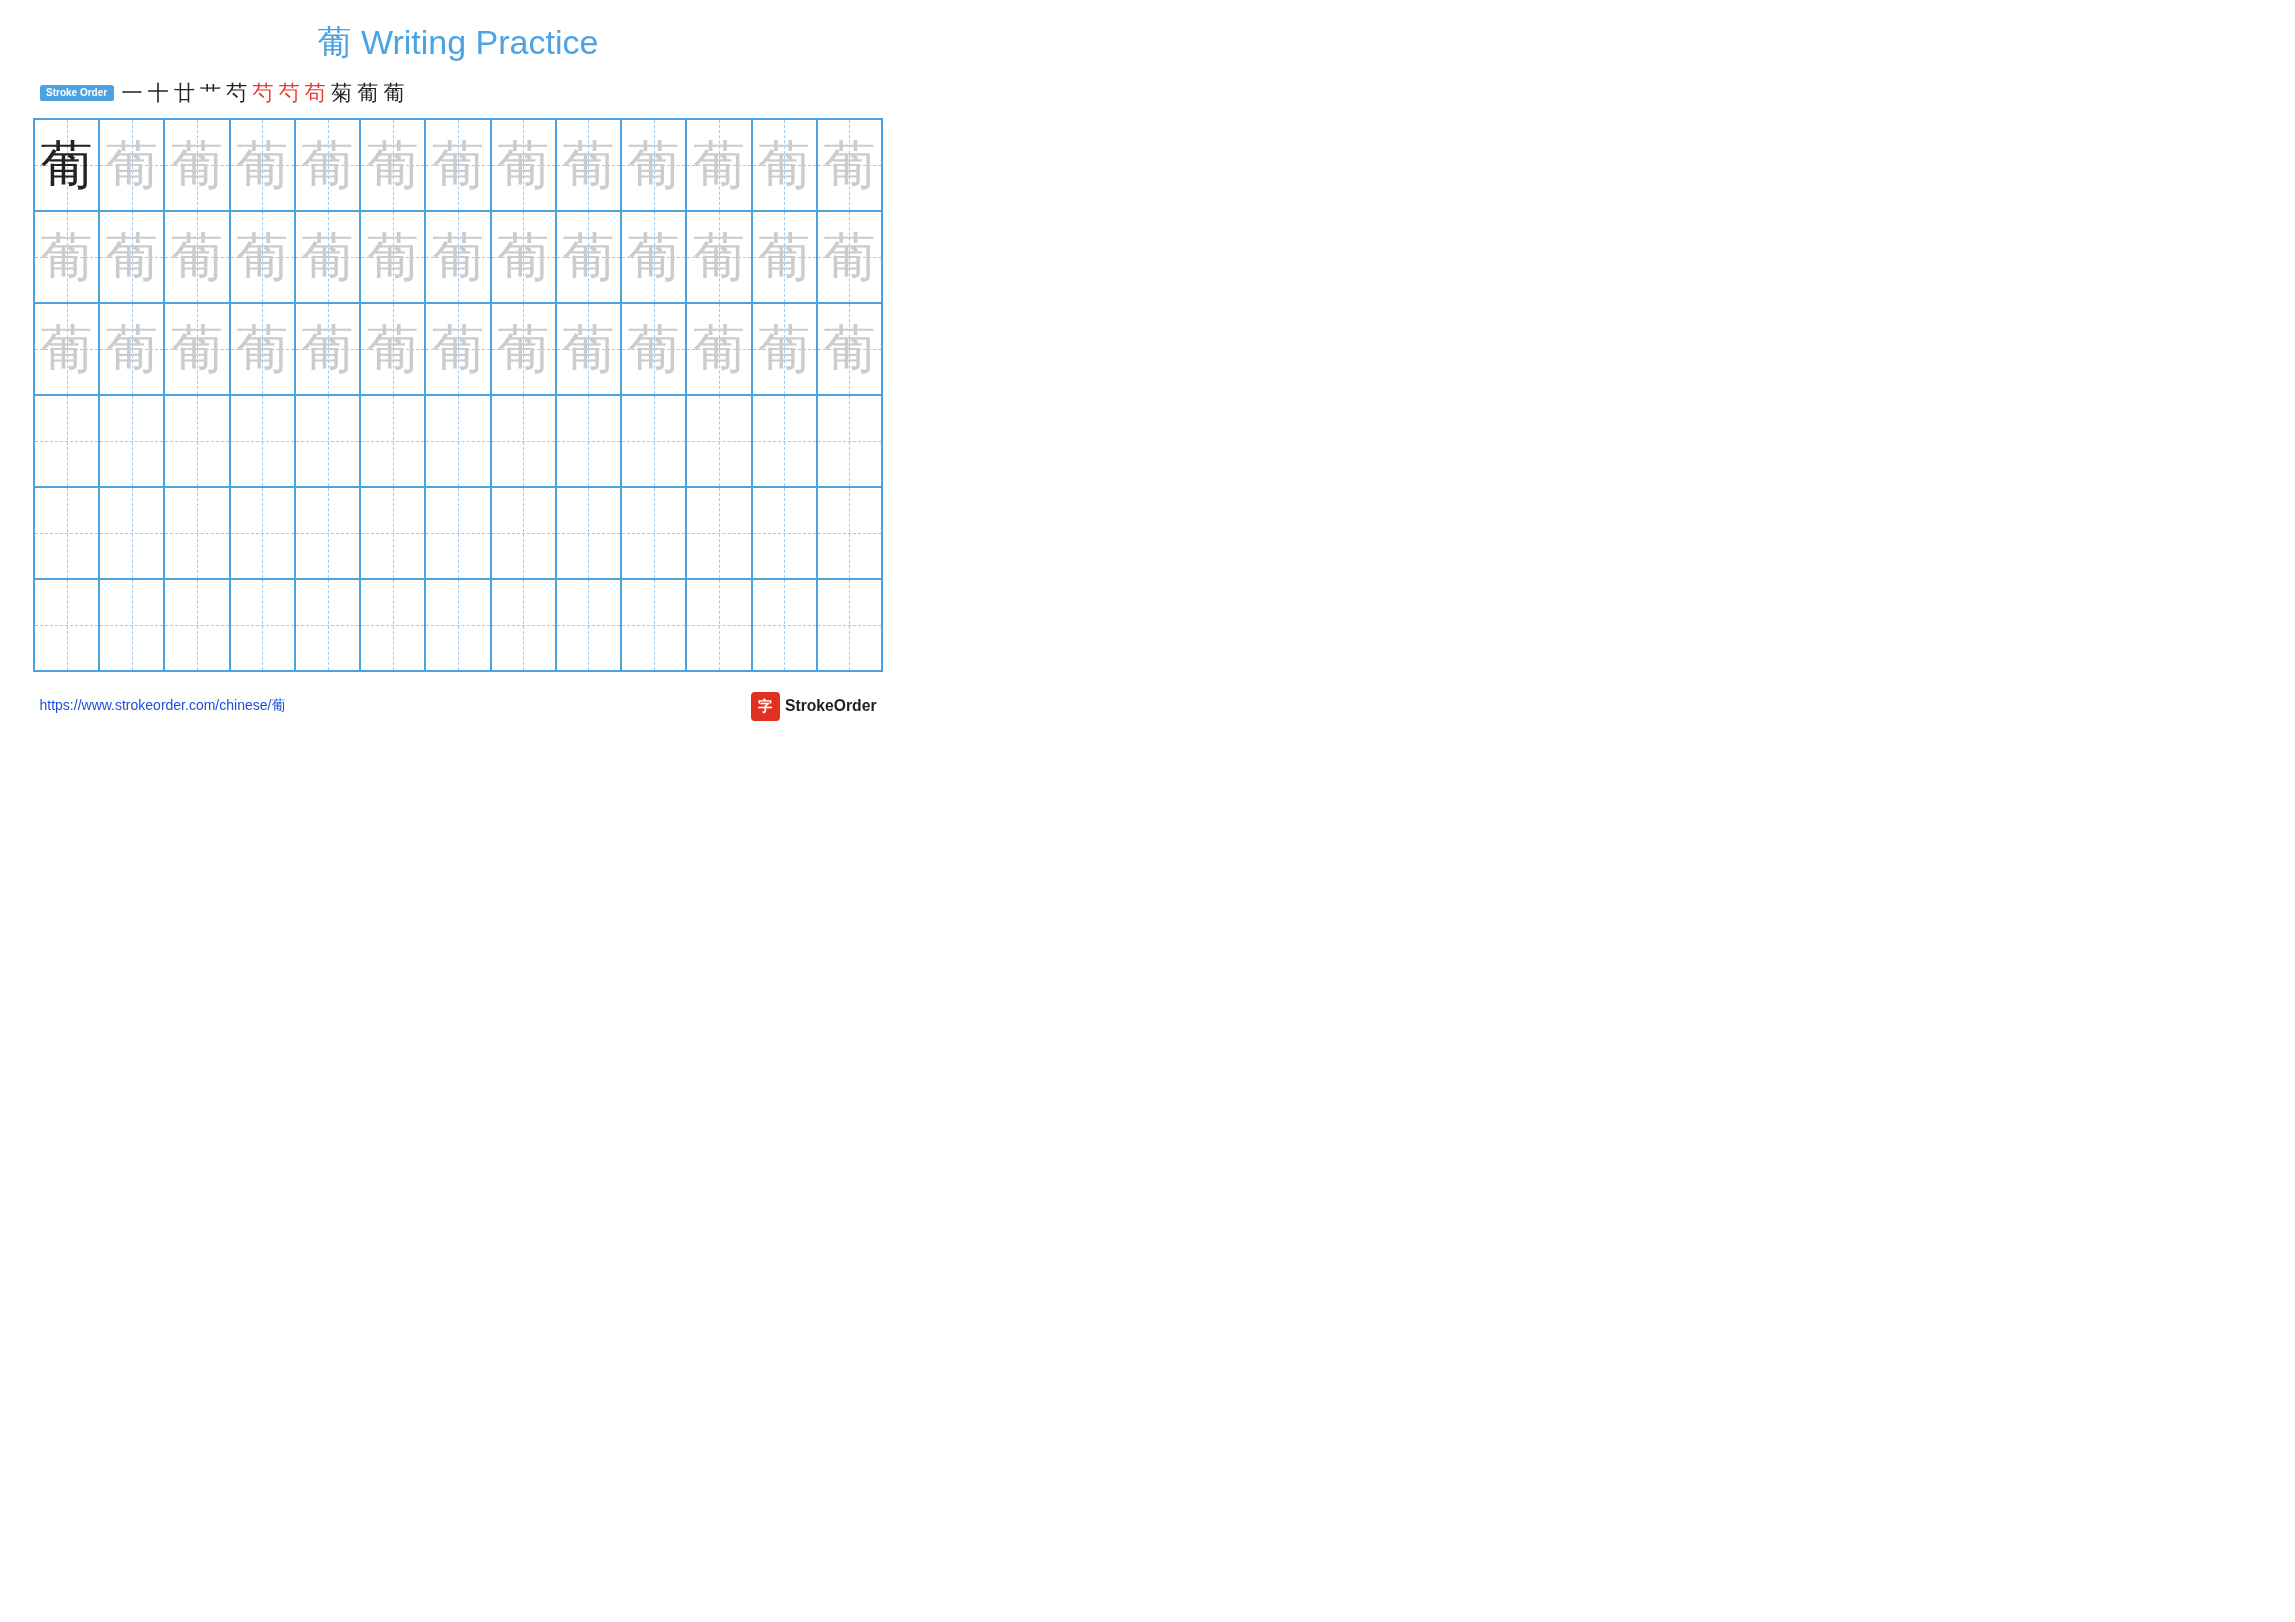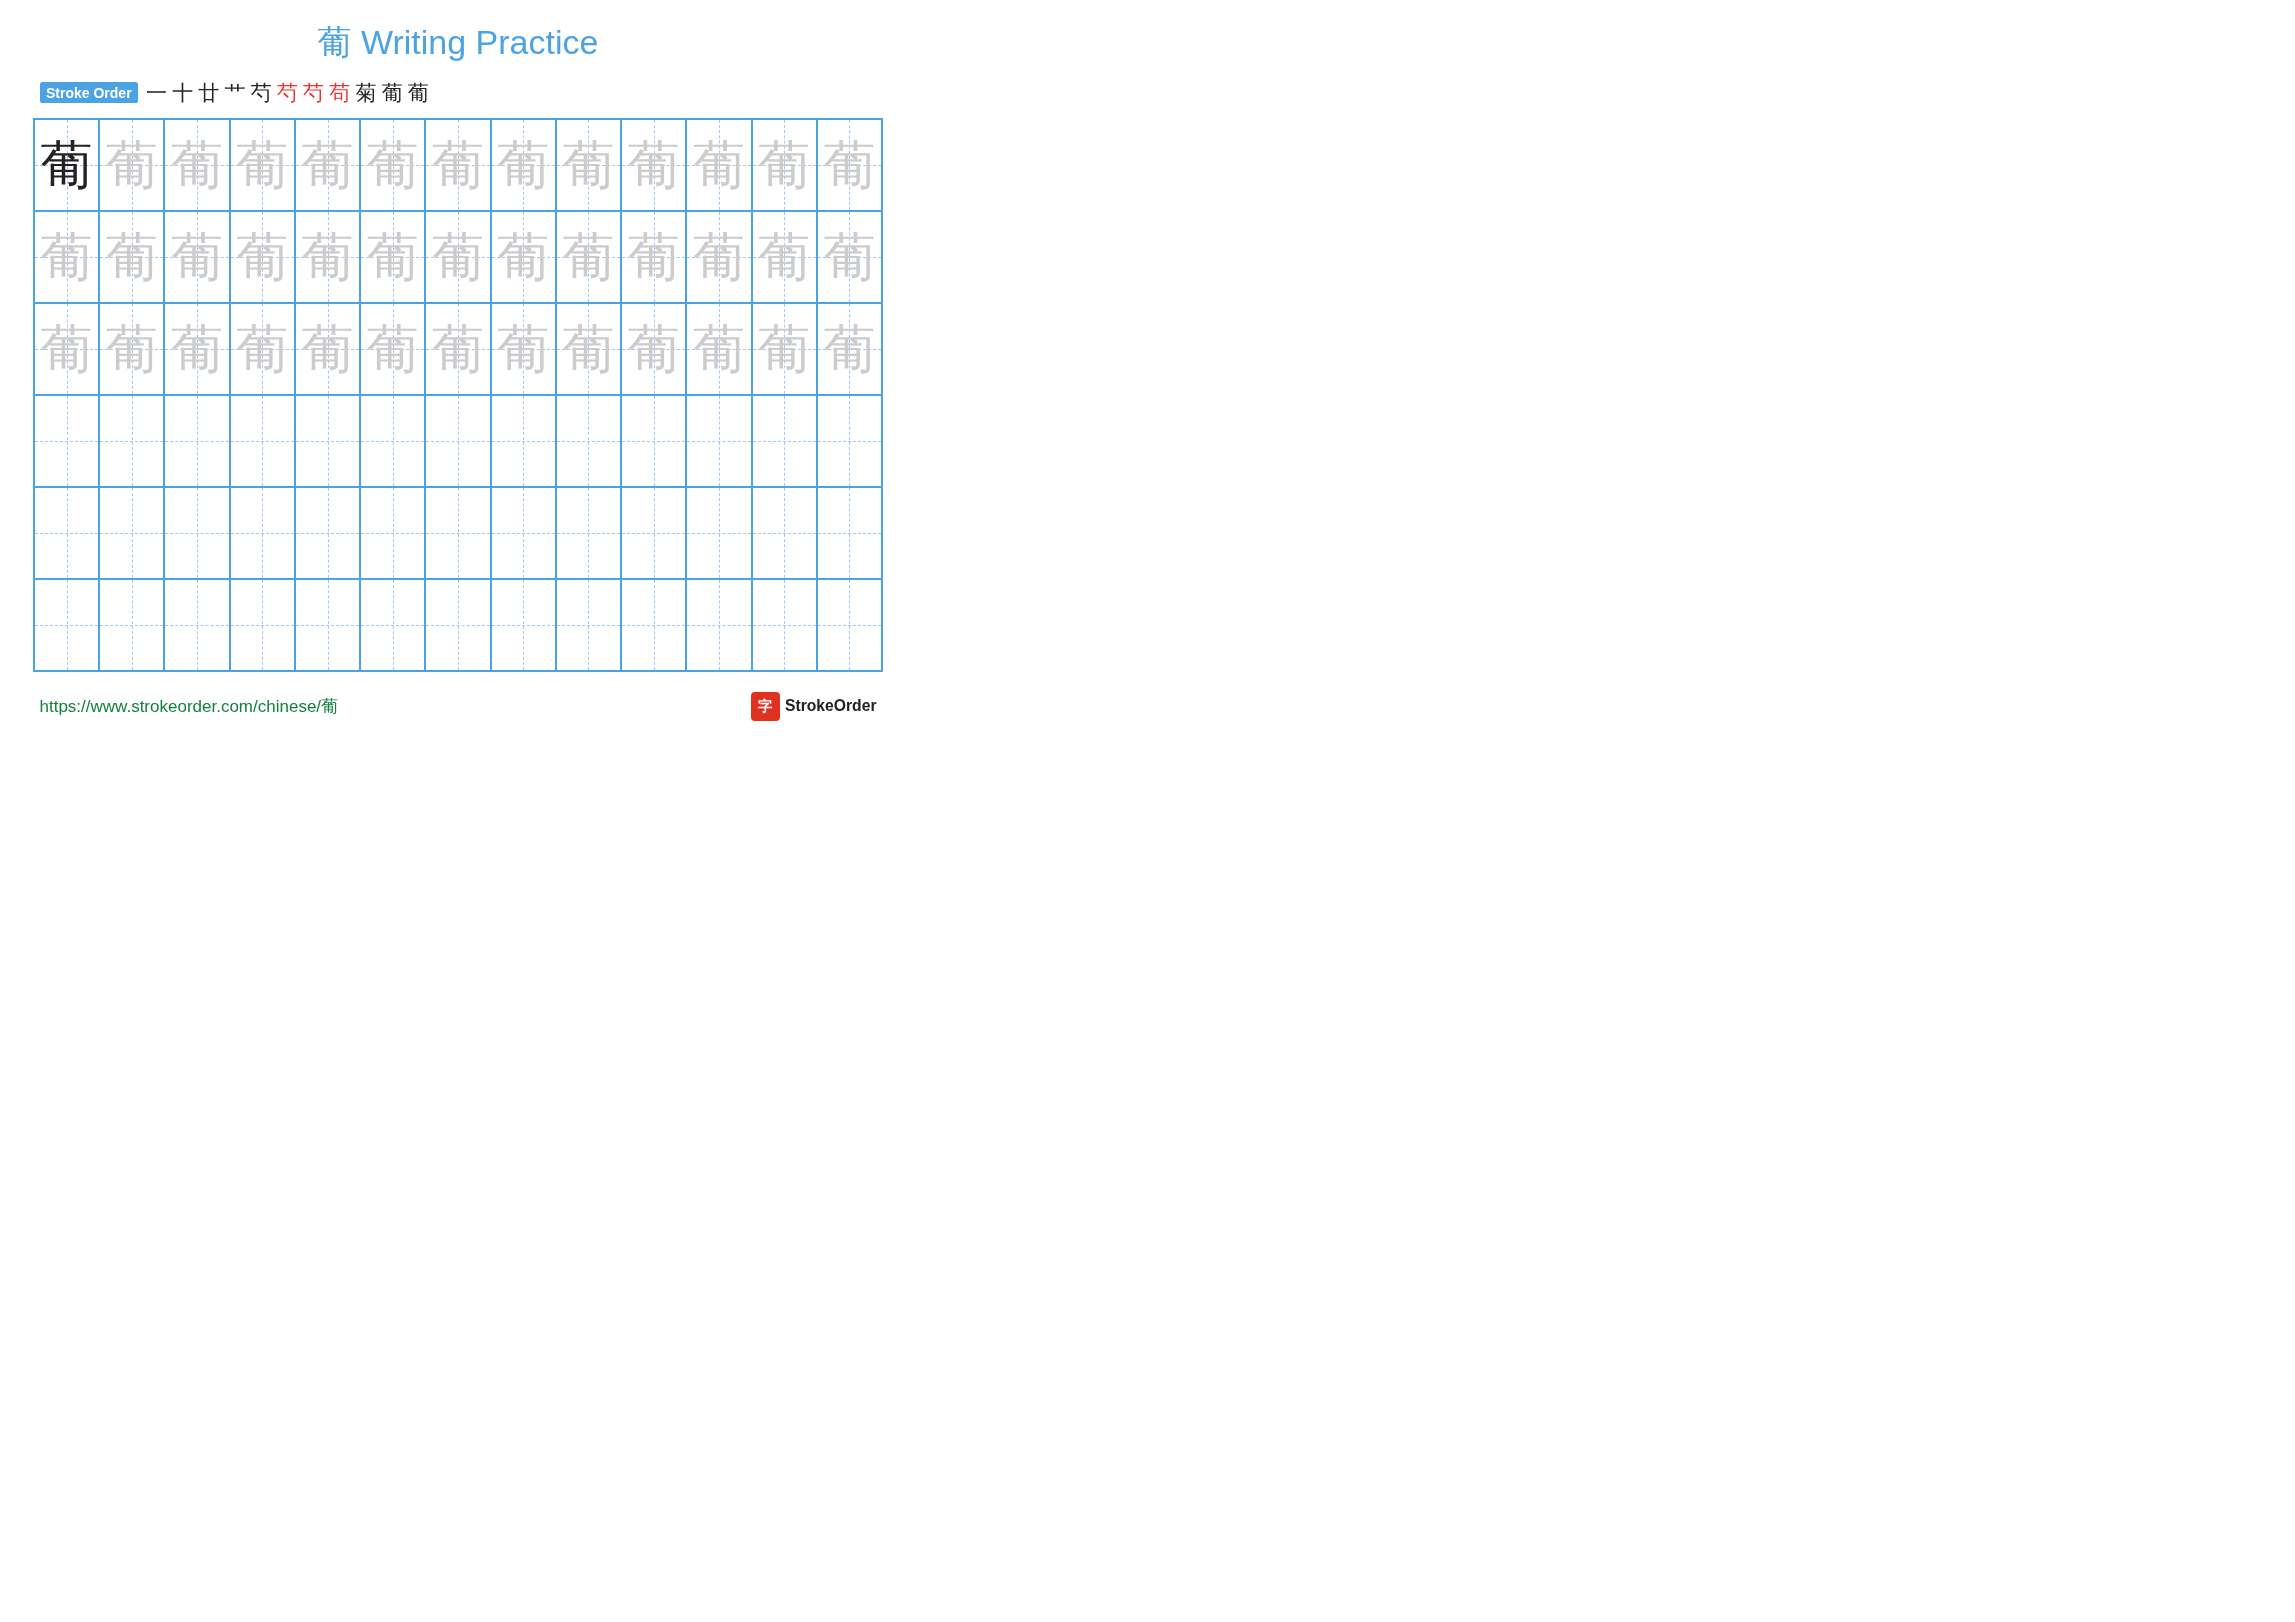--- a/index.html
+++ b/index.html
@@ -27,21 +27,21 @@
     .stroke-order-row {
       display: flex;
       align-items: center;
       gap: 7.9px;
       margin-bottom: 11.8px;
       padding-left: 6.5px;
     }
     .stroke-order-badge {
       background: #4BA3E3;
       color: white;
-      font-size: 14px;
+      font-size: 10px;
       font-weight: bold;
       padding: 2.6px 6.5px;
       border-radius: 2.6px;
     }
     .stroke-chars {
       display: flex;
       align-items: center;
       gap: 5.2px;
       font-size: 21px;
     }
@@ -96,22 +96,22 @@
 
     
     .footer {
       display: flex;
       align-items: center;
       justify-content: space-between;
       margin-top: 19.6px;
       padding: 0 6.5px;
     }
     .footer-url {
-      color: #15803d;
-      font-size: 17px;
+      color: #1d4ed8;
+      font-size: 14px;
       text-decoration: none;
     }
     .footer-logo {
       display: flex;
       align-items: center;
       gap: 5.2px;
     }
     .logo-icon {
       width: 29px;
       height: 29px;

